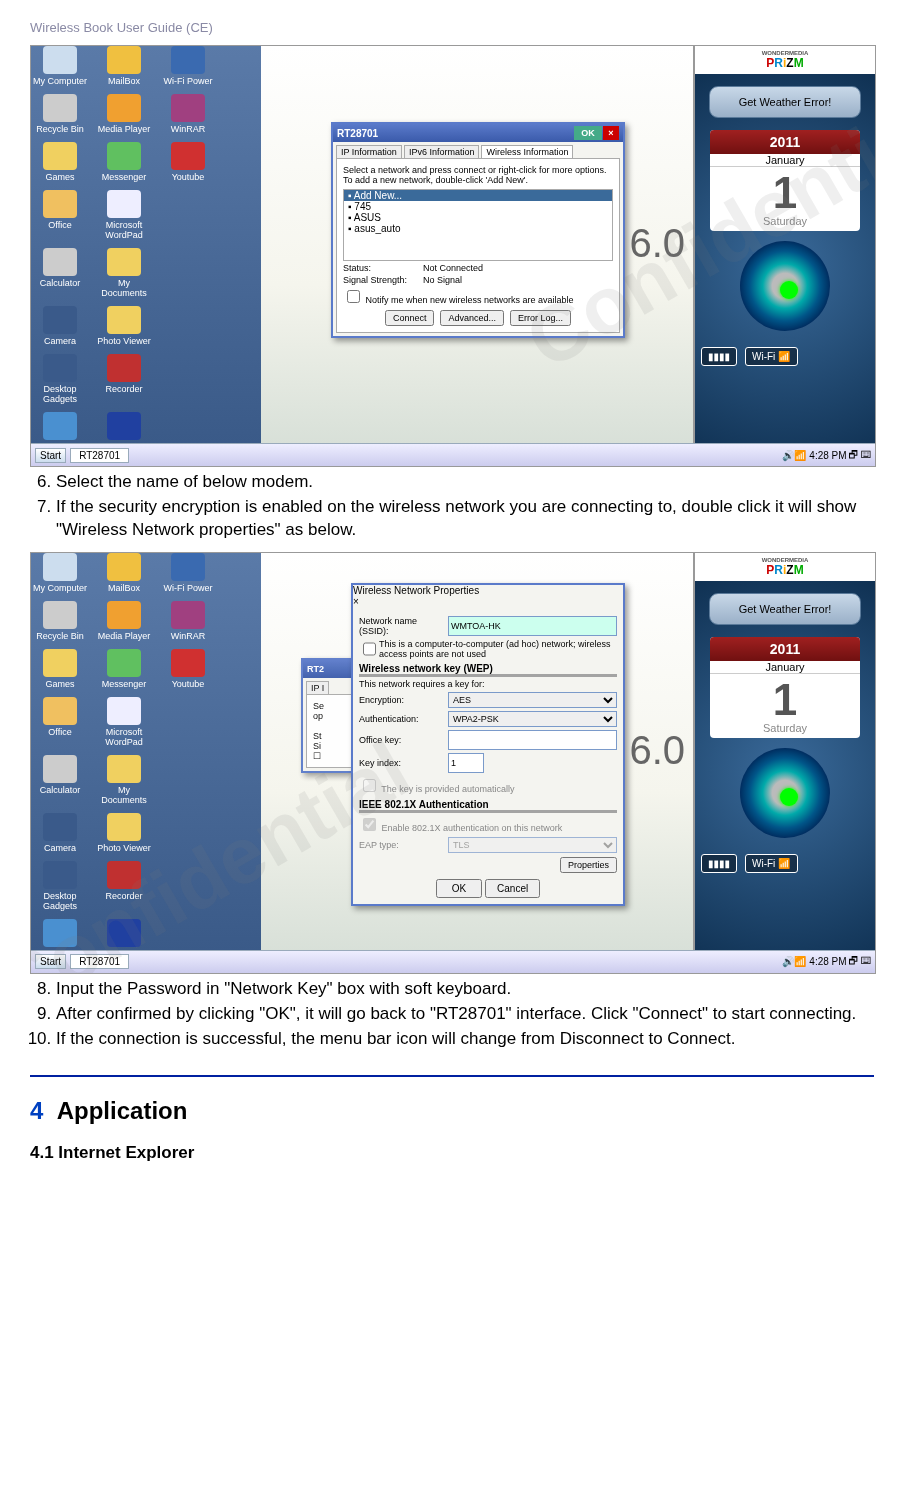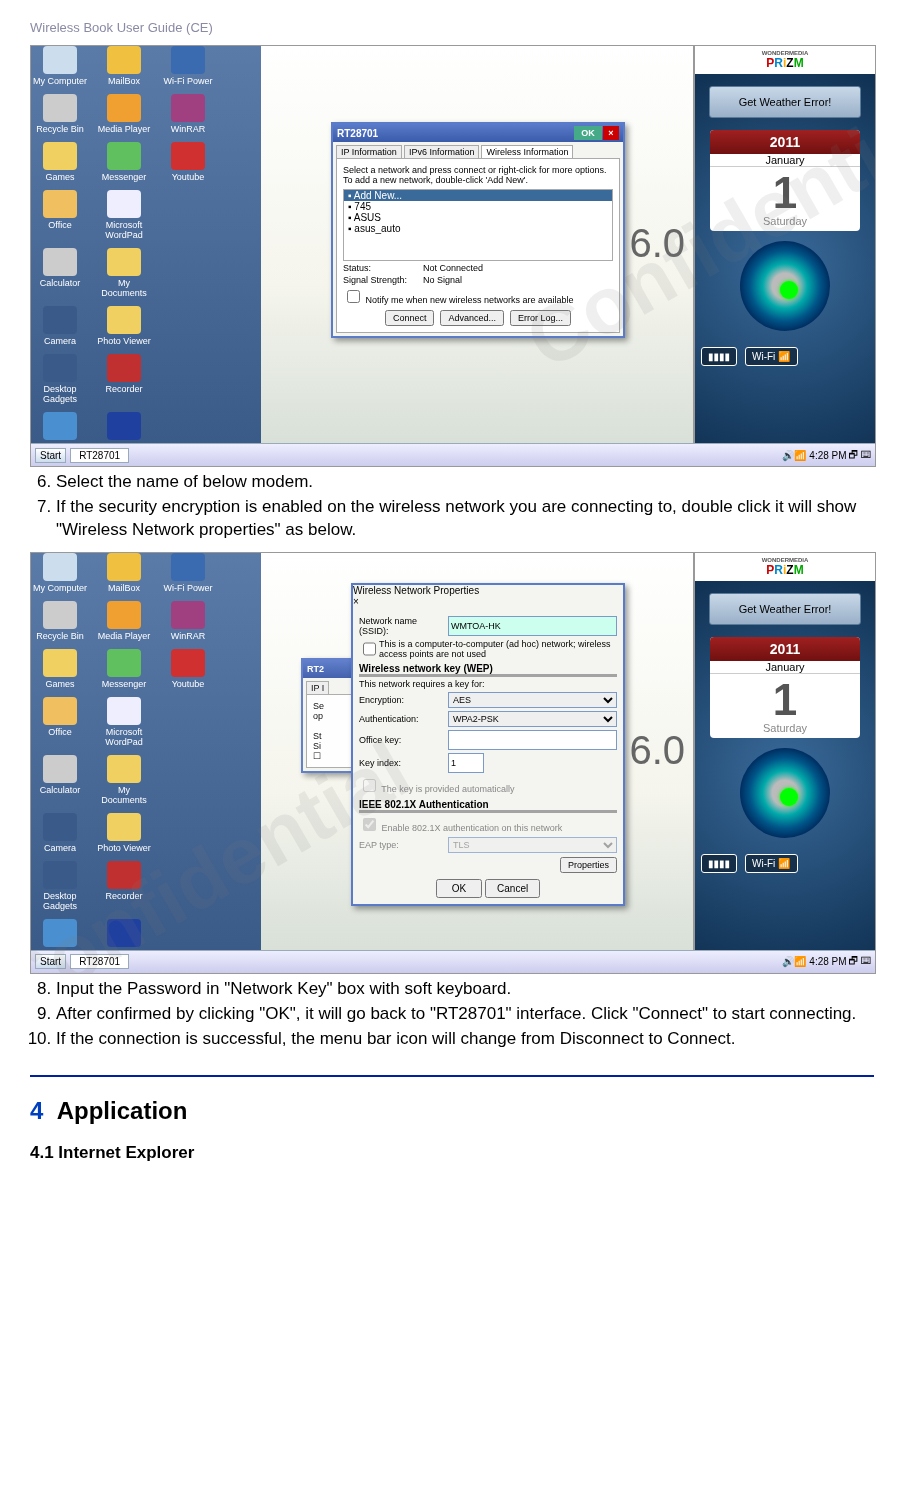--- a/index.html
+++ b/index.html
@@ -62,21 +62,21 @@
     justify-content: center;
     font-weight: bold;
     font-size: 12px;
   }
   .weather-btn {
     margin: 12px auto;
     width: 150px;
     height: 30px;
     background: linear-gradient(#c8d8e8, #9ab0c8);
     border: 1px solid #5a7a9a;
-    border-radius: 3px;
+    border-radius: 9px;
     font-size: 11px;
     color: #000;
     display: flex;
     align-items: center;
     justify-content: center;
   }
   .calendar-widget {
     margin: 8px auto;
     width: 150px;
     background: #fff;

